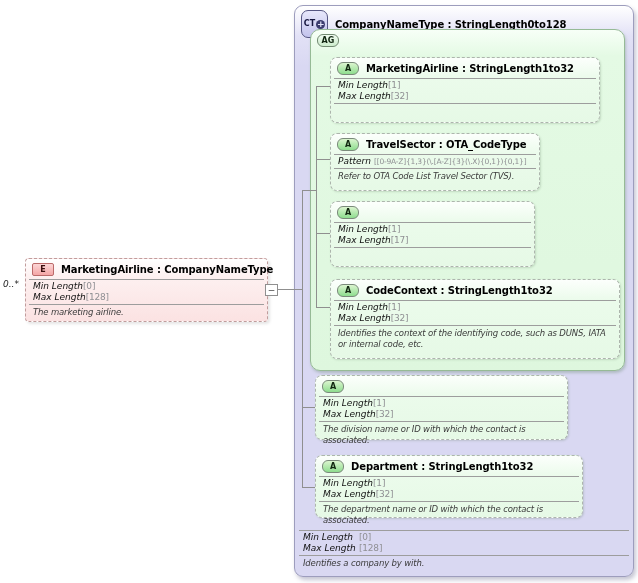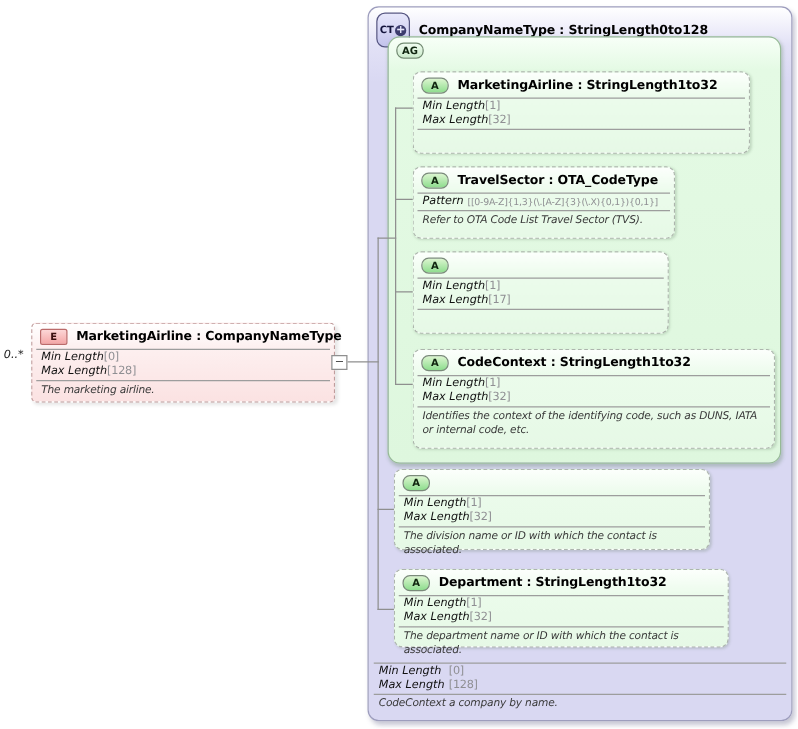--- a/index.html
+++ b/index.html
@@ -214,16 +214,16 @@
     <div class="hr"></div>
     <div class="frow">
       <span class="flabel" style="min-width:56px;">Min Length</span>
       <span class="fvalue">[0]</span>
     </div>
     <div class="frow">
       <span class="flabel" style="min-width:56px;">Max Length</span>
       <span class="fvalue">[128]</span>
     </div>
     <div class="hr"></div>
-    <div class="anno">CodeContext a company by name.</div>
+    <div class="anno">Identifies a company by with.</div>
   </div>
 
 </div>
 
 </body></html>

